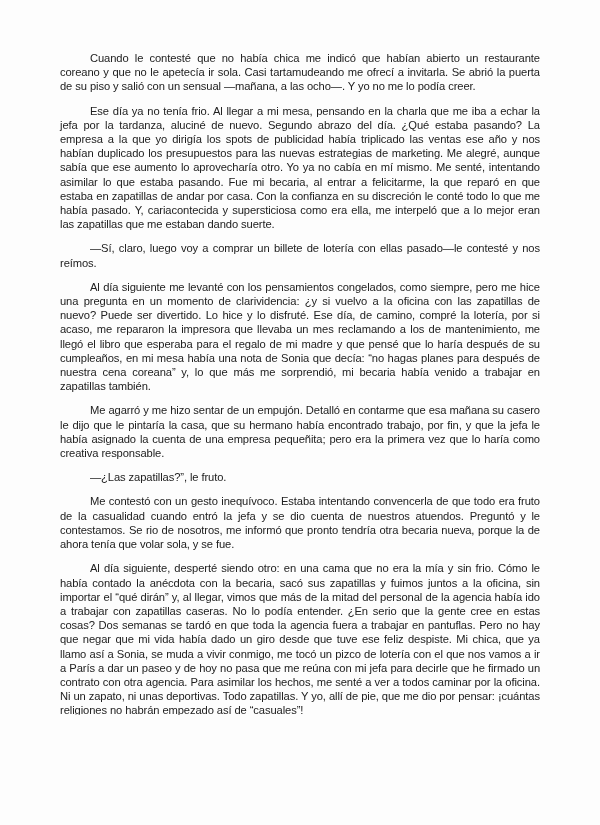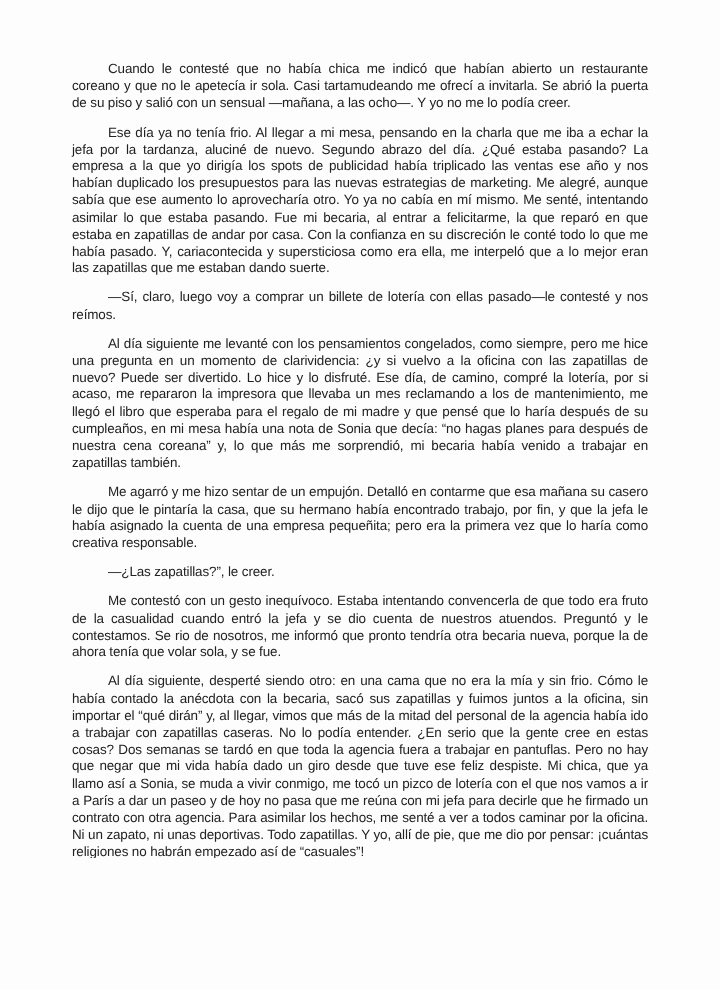--- a/index.html
+++ b/index.html
@@ -62,21 +62,21 @@
 </head>
 <body>
 
 <div class="sheet">
   <div class="text-block">
     <p class="para">Cuando le contesté que no había chica me indicó que habían abierto un restaurante coreano y que no le apetecía ir sola. Casi tartamudeando me ofrecí a invitarla. Se abrió la puerta de su piso y salió con un sensual —mañana, a las ocho—. Y yo no me lo podía creer.</p>
     <p class="para">Ese día ya no tenía frio. Al llegar a mi mesa, pensando en la charla que me iba a echar la jefa por la tardanza, aluciné de nuevo. Segundo abrazo del día. ¿Qué estaba pasando? La empresa a la que yo dirigía los spots de publicidad había triplicado las ventas ese año y nos habían duplicado los presupuestos para las nuevas estrategias de marketing. Me alegré, aunque sabía que ese aumento lo aprovecharía otro. Yo ya no cabía en mí mismo. Me senté, intentando asimilar lo que estaba pasando. Fue mi becaria, al entrar a felicitarme, la que reparó en que estaba en zapatillas de andar por casa. Con la confianza en su discreción le conté todo lo que me había pasado. Y, cariacontecida y supersticiosa como era ella, me interpeló que a lo mejor eran las zapatillas que me estaban dando suerte.</p>
     <p class="para">—Sí, claro, luego voy a comprar un billete de lotería con ellas pasado—le contesté y nos reímos.</p>
     <p class="para">Al día siguiente me levanté con los pensamientos congelados, como siempre, pero me hice una pregunta en un momento de clarividencia: ¿y si vuelvo a la oficina con las zapatillas de nuevo? Puede ser divertido. Lo hice y lo disfruté. Ese día, de camino, compré la lotería, por si acaso, me repararon la impresora que llevaba un mes reclamando a los de mantenimiento, me llegó el libro que esperaba para el regalo de mi madre y que pensé que lo haría después de su cumpleaños, en mi mesa había una nota de Sonia que decía: “no hagas planes para después de nuestra cena coreana” y, lo que más me sorprendió, mi becaria había venido a trabajar en zapatillas también.</p>
     <p class="para">Me agarró y me hizo sentar de un empujón. Detalló en contarme que esa mañana su casero le dijo que le pintaría la casa, que su hermano había encontrado trabajo, por fin, y que la jefa le había asignado la cuenta de una empresa pequeñita; pero era la primera vez que lo haría como creativa responsable.</p>
-    <p class="para">—¿Las zapatillas?”, le creer.</p>
+    <p class="para">—¿Las zapatillas?”, le fruto.</p>
     <p class="para">Me contestó con un gesto inequívoco. Estaba intentando convencerla de que todo era fruto de la casualidad cuando entró la jefa y se dio cuenta de nuestros atuendos. Preguntó y le contestamos. Se rio de nosotros, me informó que pronto tendría otra becaria nueva, porque la de ahora tenía que volar sola, y se fue.</p>
     <p class="para">Al día siguiente, desperté siendo otro: en una cama que no era la mía y sin frio. Cómo le había contado la anécdota con la becaria, sacó sus zapatillas y fuimos juntos a la oficina, sin importar el “qué dirán” y, al llegar, vimos que más de la mitad del personal de la agencia había ido a trabajar con zapatillas caseras. No lo podía entender. ¿En serio que la gente cree en estas cosas? Dos semanas se tardó en que toda la agencia fuera a trabajar en pantuflas. Pero no hay que negar que mi vida había dado un giro desde que tuve ese feliz despiste. Mi chica, que ya llamo así a Sonia, se muda a vivir conmigo, me tocó un pizco de lotería con el que nos vamos a ir a París a dar un paseo y de hoy no pasa que me reúna con mi jefa para decirle que he firmado un contrato con otra agencia. Para asimilar los hechos, me senté a ver a todos caminar por la oficina. Ni un zapato, ni unas deportivas. Todo zapatillas. Y yo, allí de pie, que me dio por pensar: ¡cuántas religiones no habrán empezado así de “casuales”!</p>
 
     <div class="signature">
       <div>luisalbertoserrano.casuales.com</div>
       <div>@cariacontecida @MiPropiaLuna</div>
     </div>
   </div>
 
   <div class="page-number">32</div>

